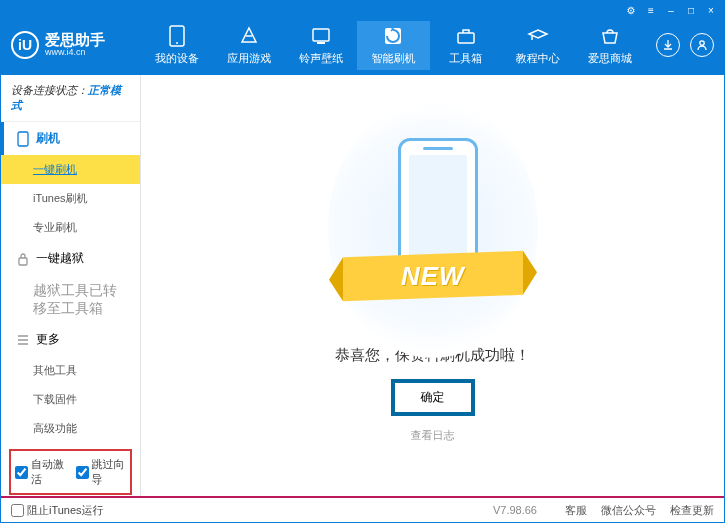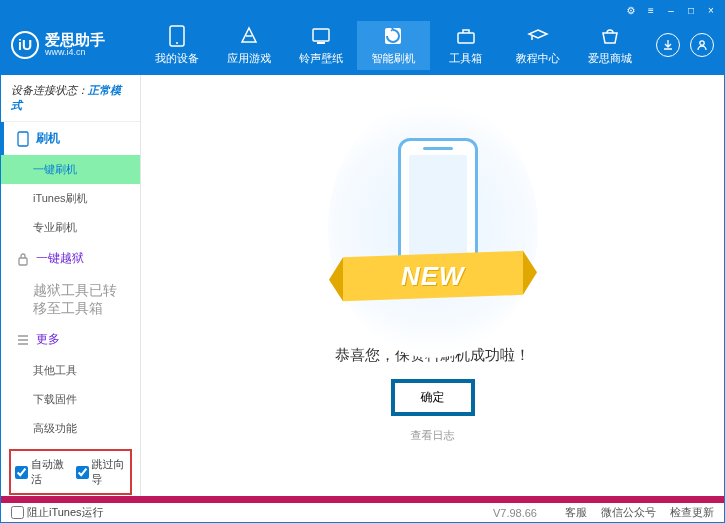--- a/index.html
+++ b/index.html
@@ -17,45 +17,45 @@
 .nav { display: flex; flex: 1; }
 .nav-item { flex: 1; display: flex; flex-direction: column; align-items: center; justify-content: center; gap: 4px; font-size: 11px; cursor: pointer; padding: 4px 0; }
 .nav-item.active { background: #2f95e6; }
 .nav-icon { width: 22px; height: 22px; display: flex; align-items: center; justify-content: center; }
 .header-right { display: flex; gap: 10px; padding-left: 10px; }
 .circle-btn { width: 24px; height: 24px; border: 1.5px solid #fff; border-radius: 50%; display: flex; align-items: center; justify-content: center; cursor: pointer; }
 .body { flex: 1; display: flex; overflow: hidden; }
 .sidebar { width: 140px; border-right: 1px solid #e5e5e5; display: flex; flex-direction: column; overflow-y: auto; }
 .status-row { padding: 8px 10px; border-bottom: 1px solid #eee; font-size: 11px; font-style: italic; }
 .status-val { color: #0a7bd6; font-weight: bold; }
-.section-head { display: flex; align-items: center; gap: 6px; padding: 8px 12px; color: #6d28d9; border-left: 3px solid transparent; }
+.section-head { display: flex; align-items: center; gap: 6px; padding: 8px 12px; color: #000000; border-left: 3px solid transparent; }
 .section-head.primary { color: #0a7bd6; border-left-color: #0a7bd6; font-weight: bold; }
 .side-icon { width: 14px; height: 14px; display: flex; align-items: center; justify-content: center; color: #999; }
 .section-head.primary .side-icon { color: #0a7bd6; }
 .sub-item { padding: 7px 10px 7px 32px; color: #555; cursor: pointer; font-size: 11px; }
-.sub-item.active { background: #86efac; color: #0a7bd6; }
+.sub-item.active { background: #fde047; color: #0a7bd6; text-decoration: underline; }
 .sub-note { padding: 6px 10px 6px 32px; color: #999; font-size: 14px; line-height: 1.3; }
 .highlight-box { border: 2px solid #d43a3a; margin: 6px 8px; padding: 6px 4px; display: flex; gap: 10px; align-items: center; }
 .chk { display: flex; align-items: center; gap: 3px; font-size: 11px; color: #444; }
 .chk input { accent-color: #0a7bd6; }
 .main { flex: 1; display: flex; flex-direction: column; align-items: center; justify-content: center; position: relative; }
 .phone-badge { position: relative; width: 150px; height: 200px; }
 .glow { position: absolute; inset: -30px; border-radius: 50%; background: radial-gradient(circle, #e8f4ff 0%, #f5faff 55%, #fff 75%); z-index: 0; }
 .phone { position: absolute; left: 40px; top: 10px; width: 80px; height: 150px; background: #fff; border: 3px solid #6bb8ef; border-radius: 12px; z-index:1; }
 .phone::before { content:""; position:absolute; top:6px; left:50%; transform:translateX(-50%); width:30px; height:3px; background:#6bb8ef; border-radius:2px; }
 .phone::after { content:""; position:absolute; top:14px; left:8px; right:8px; bottom:14px; background:#eaf5fe; border-radius:2px; }
 .ribbon { position:absolute; bottom:30px; left:-15px; right:-15px; height:44px; background:#ffcf3f; z-index:2; display:flex; align-items:center; justify-content:center; transform: skewY(-2deg); }
 .ribbon span { font-size: 26px; font-weight: 900; color:#fff; font-style: italic; letter-spacing: 1px; transform: skewY(2deg); text-shadow: 1px 1px 0 #e0a800; }
 .ribbon::before, .ribbon::after { content:""; position:absolute; width:0;height:0; border-top:22px solid transparent; border-bottom:22px solid transparent; }
 .ribbon::before { left:-14px; border-right:14px solid #e0a800; }
 .ribbon::after { right:-14px; border-left:14px solid #e0a800; }
 .success-msg { margin-top: 18px; font-size: 15px; color: #333; }
 .ok-btn { margin-top: 14px; padding: 6px 26px; border: 4px solid #0369a1; background: #fff; cursor: pointer; font-size: 12px; }
 .view-log { margin-top: 12px; font-size: 11px; color: #999; cursor: pointer; }
-.footer { height: 26px; border-top: 7px solid #be185d; display: flex; align-items: center; padding: 0 10px; font-size: 11px; color: #555; }
+.footer { height: 26px; border-top: 2px solid #be185d; display: flex; align-items: center; padding: 0 10px; font-size: 11px; color: #555; }
 .footer .spacer { flex: 1; }
 .footer .f-link { margin-left: 14px; cursor: pointer; }
 .version { margin-right: 14px; color: #888; }
 svg { display: block; }
 </style>
 </head>
 <body>
 
 <div class="app">
 

